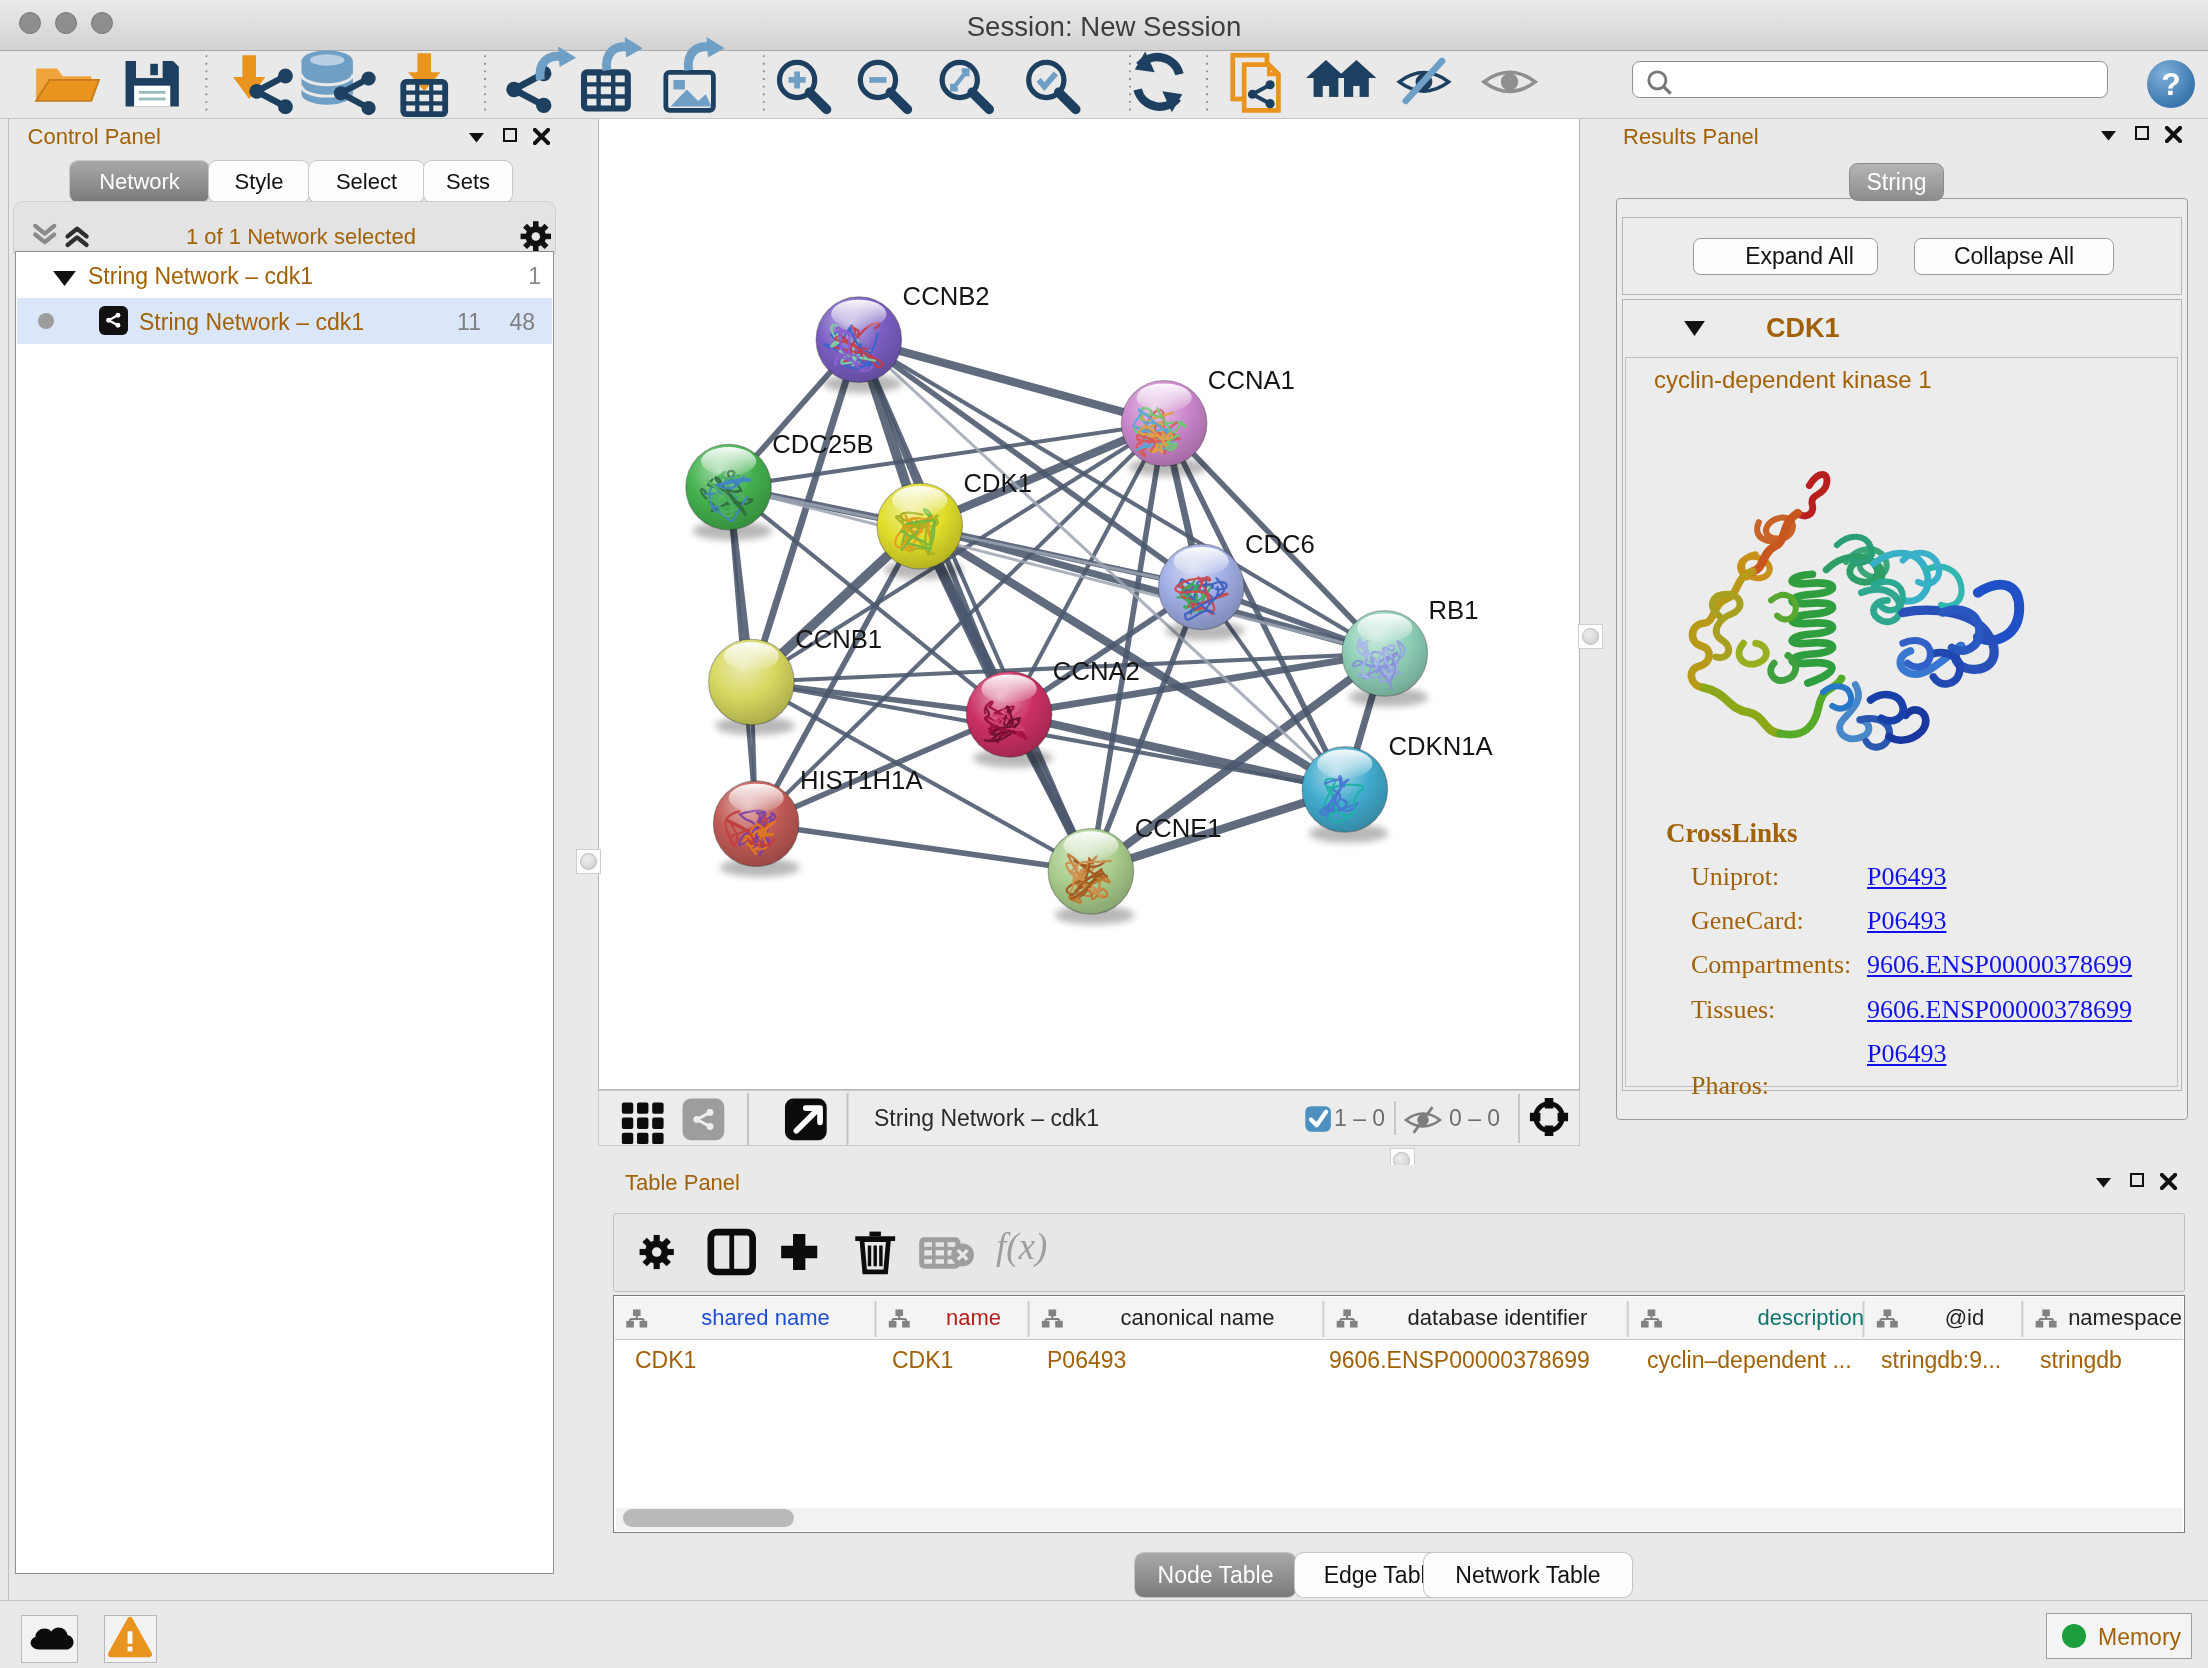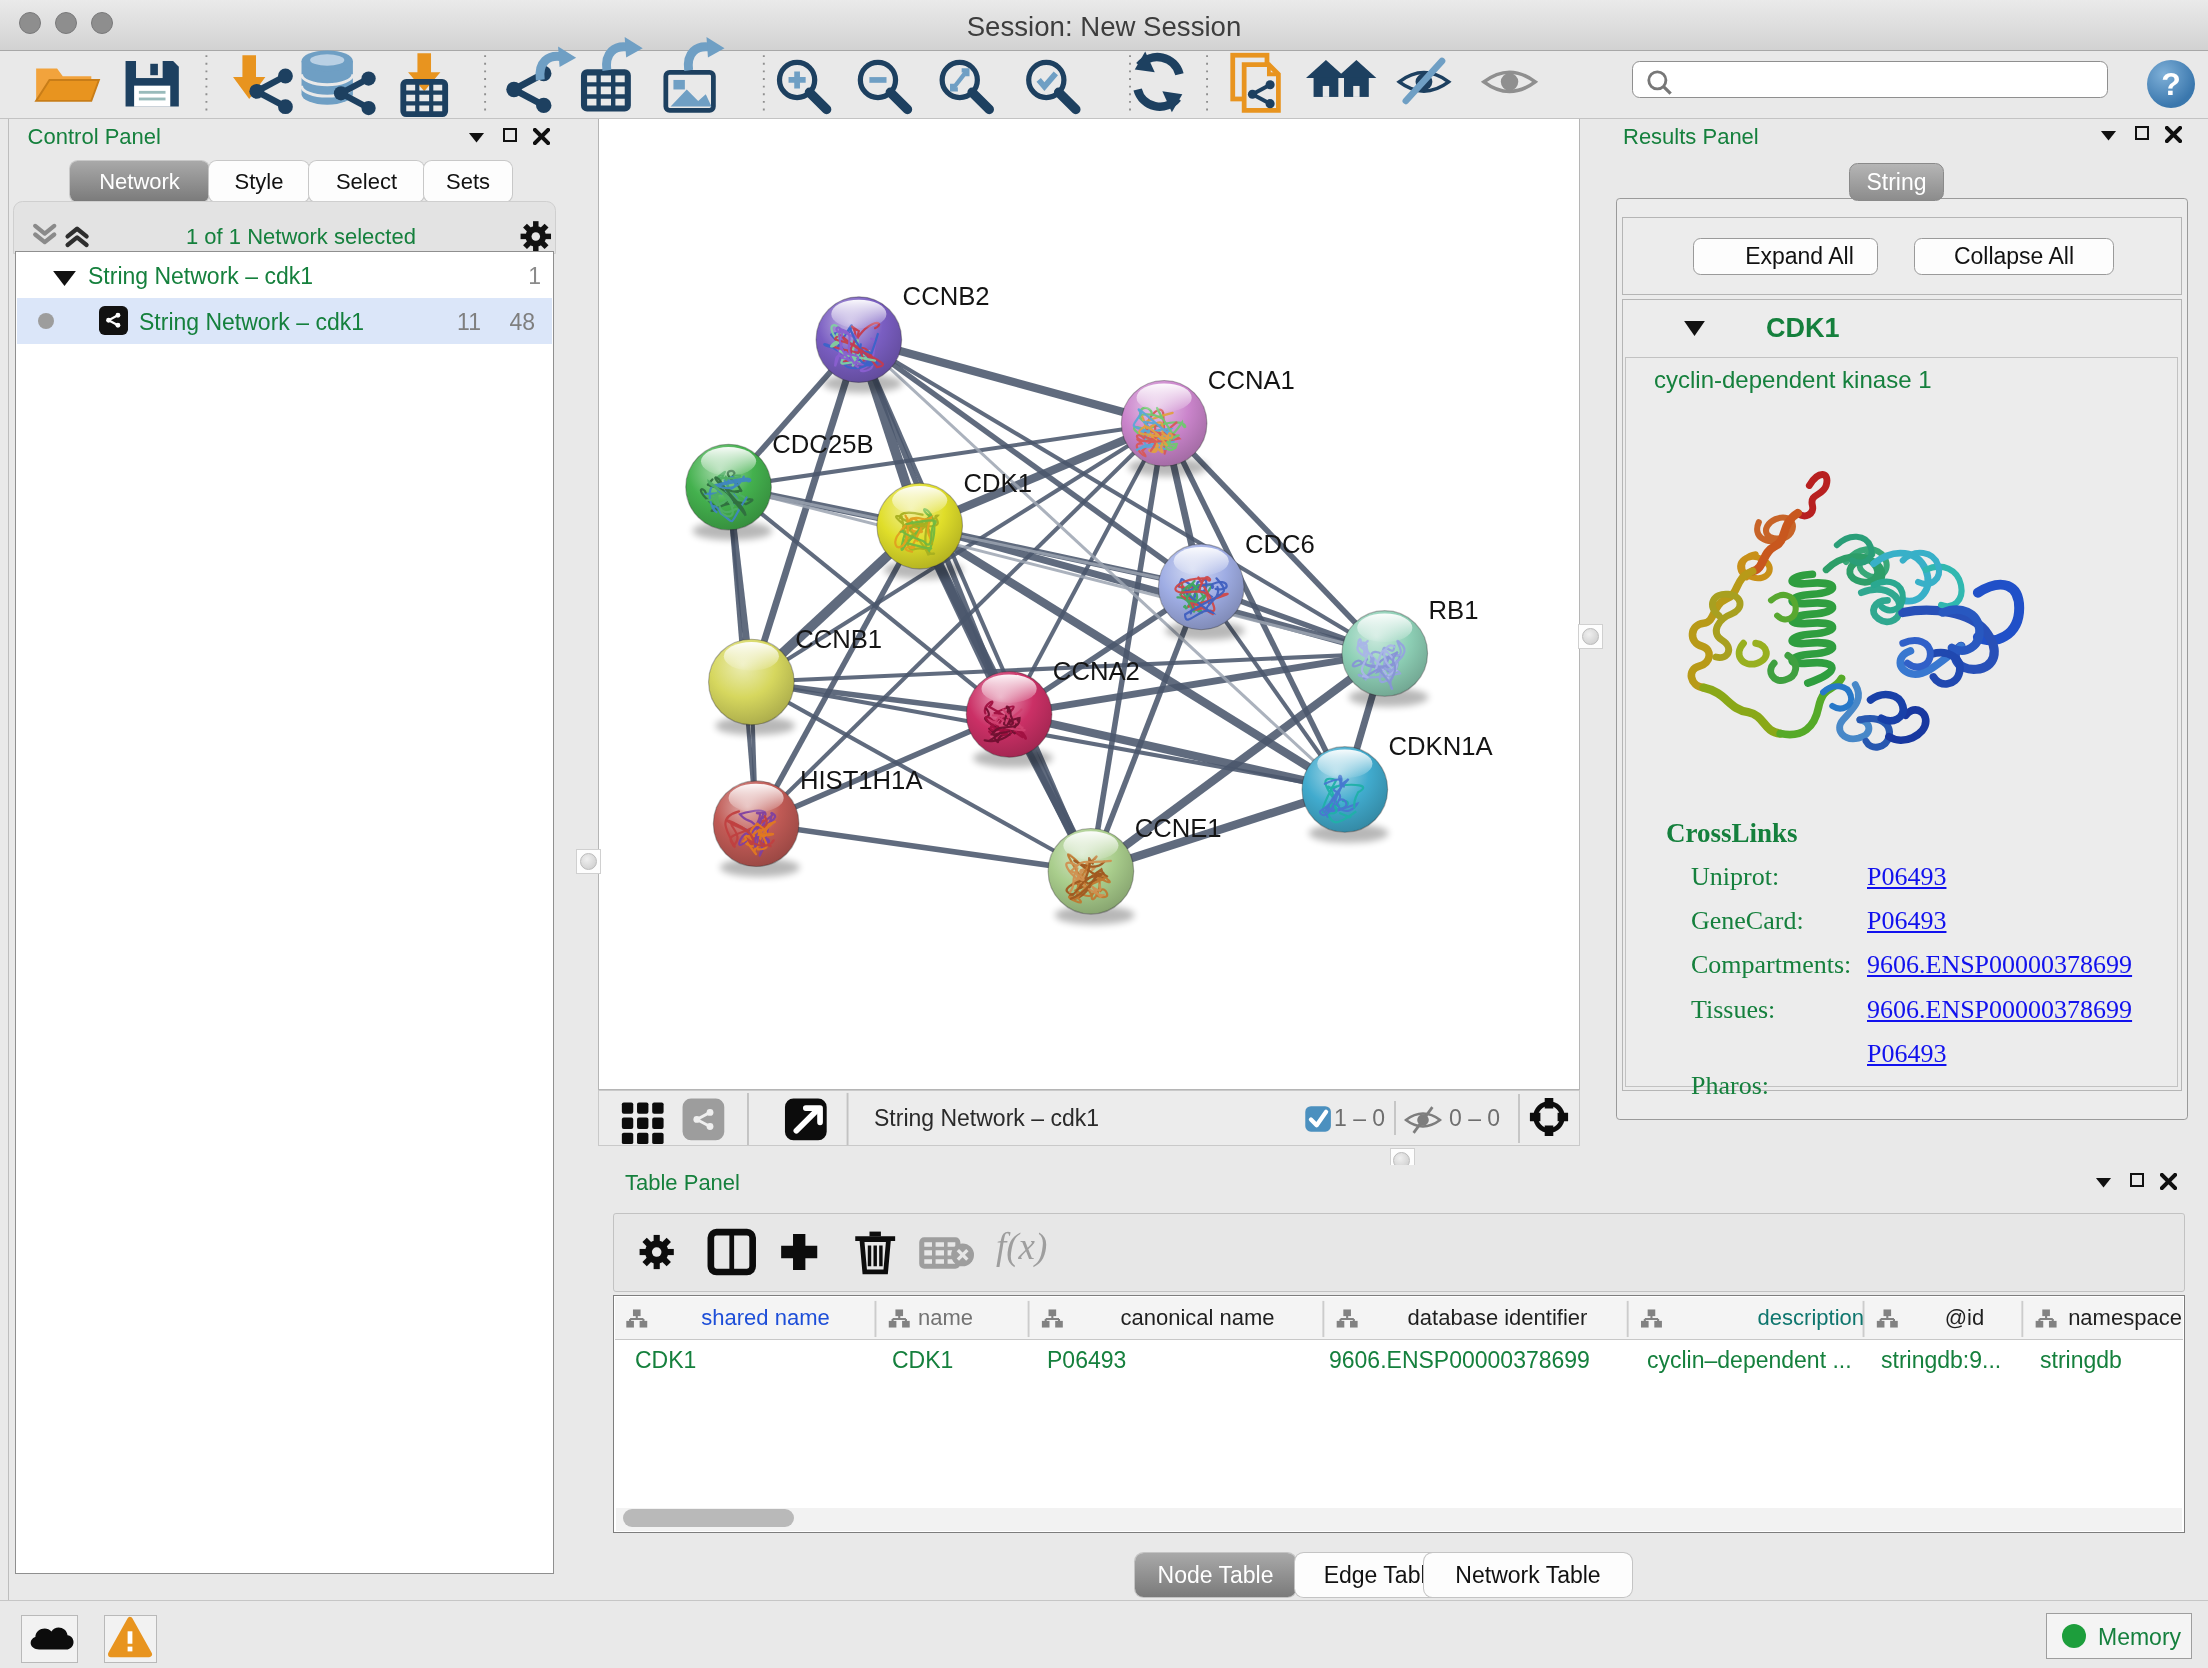--- a/index.html
+++ b/index.html
@@ -1,17 +1,17 @@
 <!DOCTYPE html>
 <html style="font-size:15px"><head><meta charset="utf-8"><style>
 * { margin:0; padding:0; box-sizing:border-box; }
 html,body { width:2208px; height:1668px; overflow:hidden; background:#e9e9e9;
   font-family:"Liberation Sans", sans-serif; -webkit-font-smoothing:antialiased; }
 .abs { position:absolute; }
-.txt { position:absolute; white-space:nowrap; color:#15803d; }
+.txt { position:absolute; white-space:nowrap; color:#a16207; }
 </style></head><body>
 <div class="abs" style="left:0;top:0;width:2208px;height:51px;background:linear-gradient(#eaeaea,#d2d2d2);border-bottom:1px solid #a8a8a8;"></div>
 <div class="abs" style="left:19px;top:12.4px;width:22px;height:22px;border-radius:50%;background:#8e8e8e;border:1px solid #79797a;"></div>
 <div class="abs" style="left:55px;top:12.4px;width:22px;height:22px;border-radius:50%;background:#8e8e8e;border:1px solid #79797a;"></div>
 <div class="abs" style="left:91px;top:12.4px;width:22px;height:22px;border-radius:50%;background:#8e8e8e;border:1px solid #79797a;"></div>
 <div class="txt" style="left:0;top:10.5px;width:2208px;text-align:center;font-size:27.6px;color:#3d3d3d;">Session: New Session</div>
 <div class="abs" style="left:0;top:52px;width:2208px;height:67px;background:#e9e9e9;border-bottom:1px solid #c3c3c3;"></div>
 <svg style="position:absolute;left:0px;top:0px;" width="1598" height="119" viewBox="0 0 1680 125">
     <path d="M38 72 L38 106 L96 106 L96 80 L66 80 L60 72 Z" fill="#f2a33c"></path>
     <path d="M38 106 L52 84 L104 84 L96 106 Z" fill="#e8941f" stroke="#c87d18" stroke-width="2"></path>
@@ -659,21 +659,21 @@
     <rect x="1329" y="25" width="8" height="7" fill="#828282"></rect>
     <rect x="1343" y="25" width="8" height="7" fill="#828282"></rect>
     <path d="M 1340 20 L 1340 23 M 1333 23 L 1347 23 M 1333 23 L 1333 25 M 1347 23 L 1347 25" stroke="#828282" stroke-width="2.2" fill="none"></path>
     <line x1="1482" y1="4" x2="1482" y2="42" stroke="#cccccc" stroke-width="2"></line>
     <rect x="1503" y="13" width="8" height="7" fill="#828282"></rect>
     <rect x="1496" y="25" width="8" height="7" fill="#828282"></rect>
     <rect x="1510" y="25" width="8" height="7" fill="#828282"></rect>
     <path d="M 1507 20 L 1507 23 M 1500 23 L 1514 23 M 1500 23 L 1500 25 M 1514 23 L 1514 25" stroke="#828282" stroke-width="2.2" fill="none"></path>
   </svg>
 <div class="txt" style="left:655px;top:1305px;width:221px;text-align:center;font-size:22px;color:#1d4ed8;">shared name</div>
-<div class="txt" style="left:918px;top:1305px;width:111px;font-size:22px;color:#737373;">name</div>
+<div class="txt" style="left:918px;top:1305px;width:111px;text-align:center;font-size:22px;color:#b91c1c;">name</div>
 <div class="txt" style="left:1071px;top:1305px;width:253px;text-align:center;font-size:22px;color:#1f1f1f;">canonical name</div>
 <div class="txt" style="left:1366px;top:1305px;width:263px;text-align:center;font-size:22px;color:#1f1f1f;">database identifier</div>
 <div class="txt" style="left:1670px;top:1305px;width:194px;text-align:right;font-size:22px;color:#0f766e;">description</div>
 <div class="txt" style="left:1906px;top:1305px;width:117px;text-align:center;font-size:22px;color:#1f1f1f;">@id</div>
 <div class="txt" style="left:2065px;top:1305px;width:120px;text-align:center;font-size:22px;color:#1f1f1f;">namespace</div>
 <div class="txt" style="left:635px;top:1347px;font-size:23px;">CDK1</div>
 <div class="txt" style="left:892px;top:1347px;font-size:23px;">CDK1</div>
 <div class="txt" style="left:1047px;top:1347px;font-size:23px;">P06493</div>
 <div class="txt" style="left:1329px;top:1347px;font-size:23px;">9606.ENSP00000378699</div>
 <div class="txt" style="left:1647px;top:1347px;font-size:23px;">cyclin–dependent ...</div>

